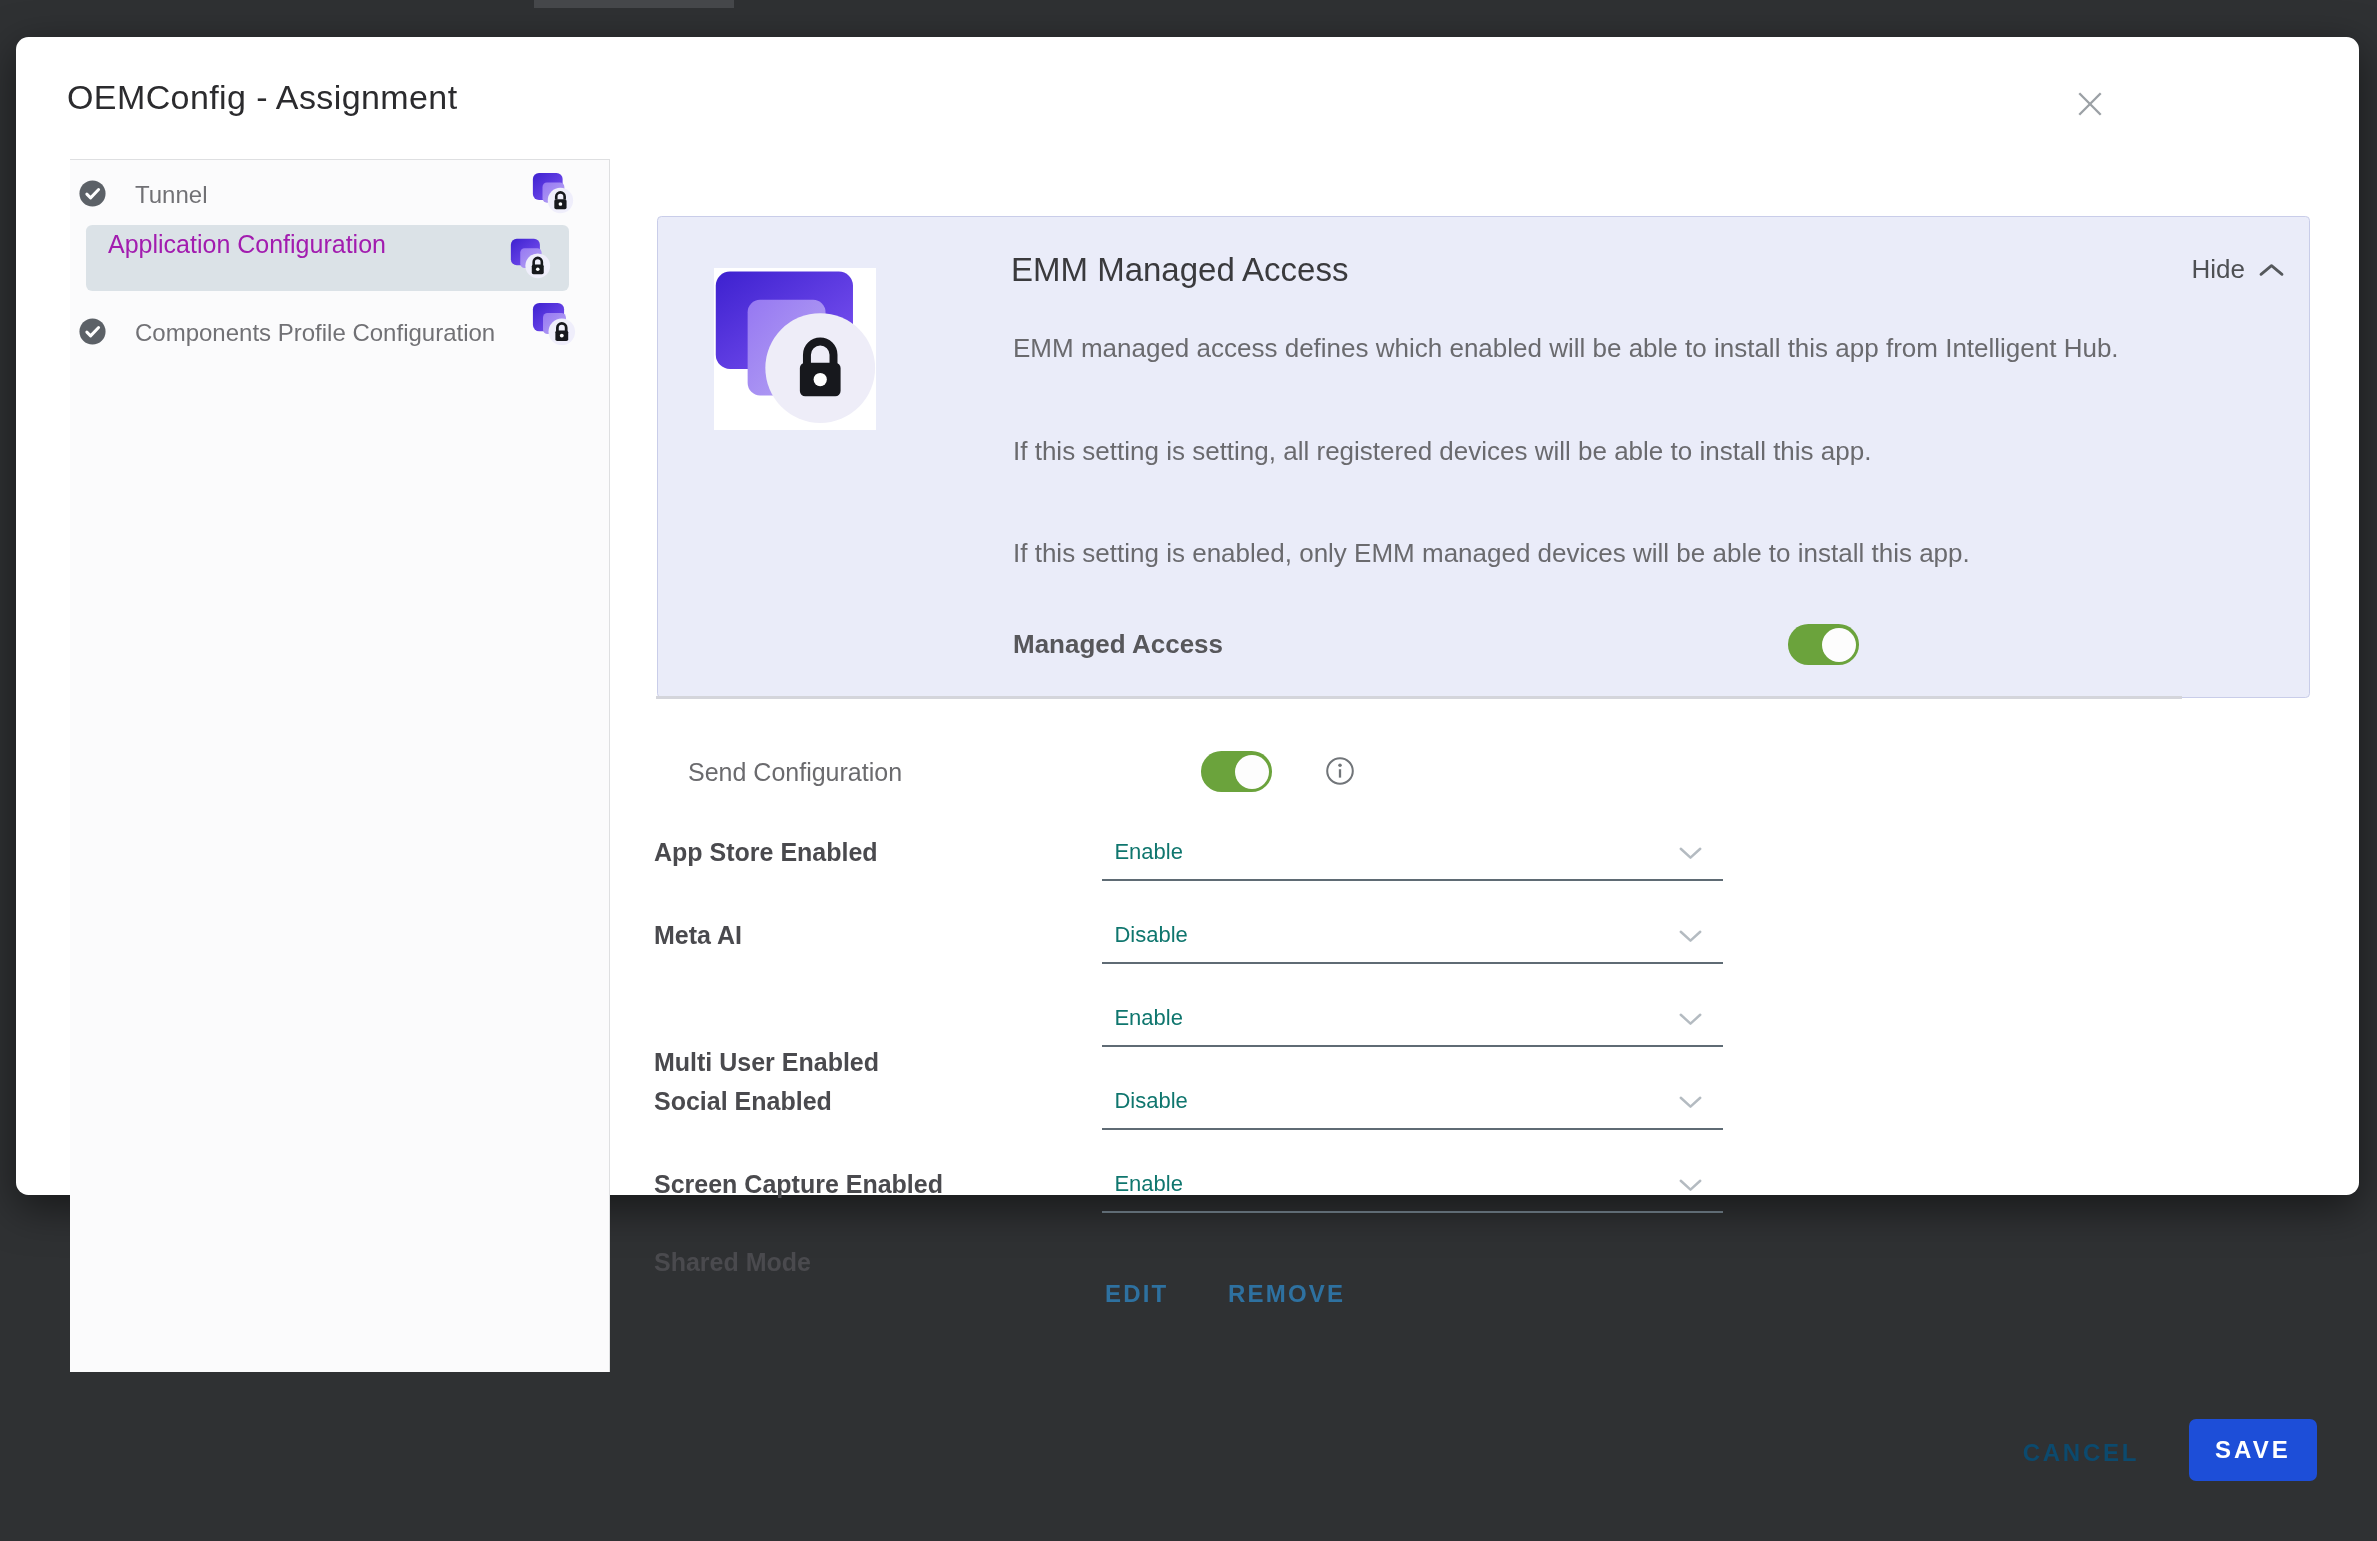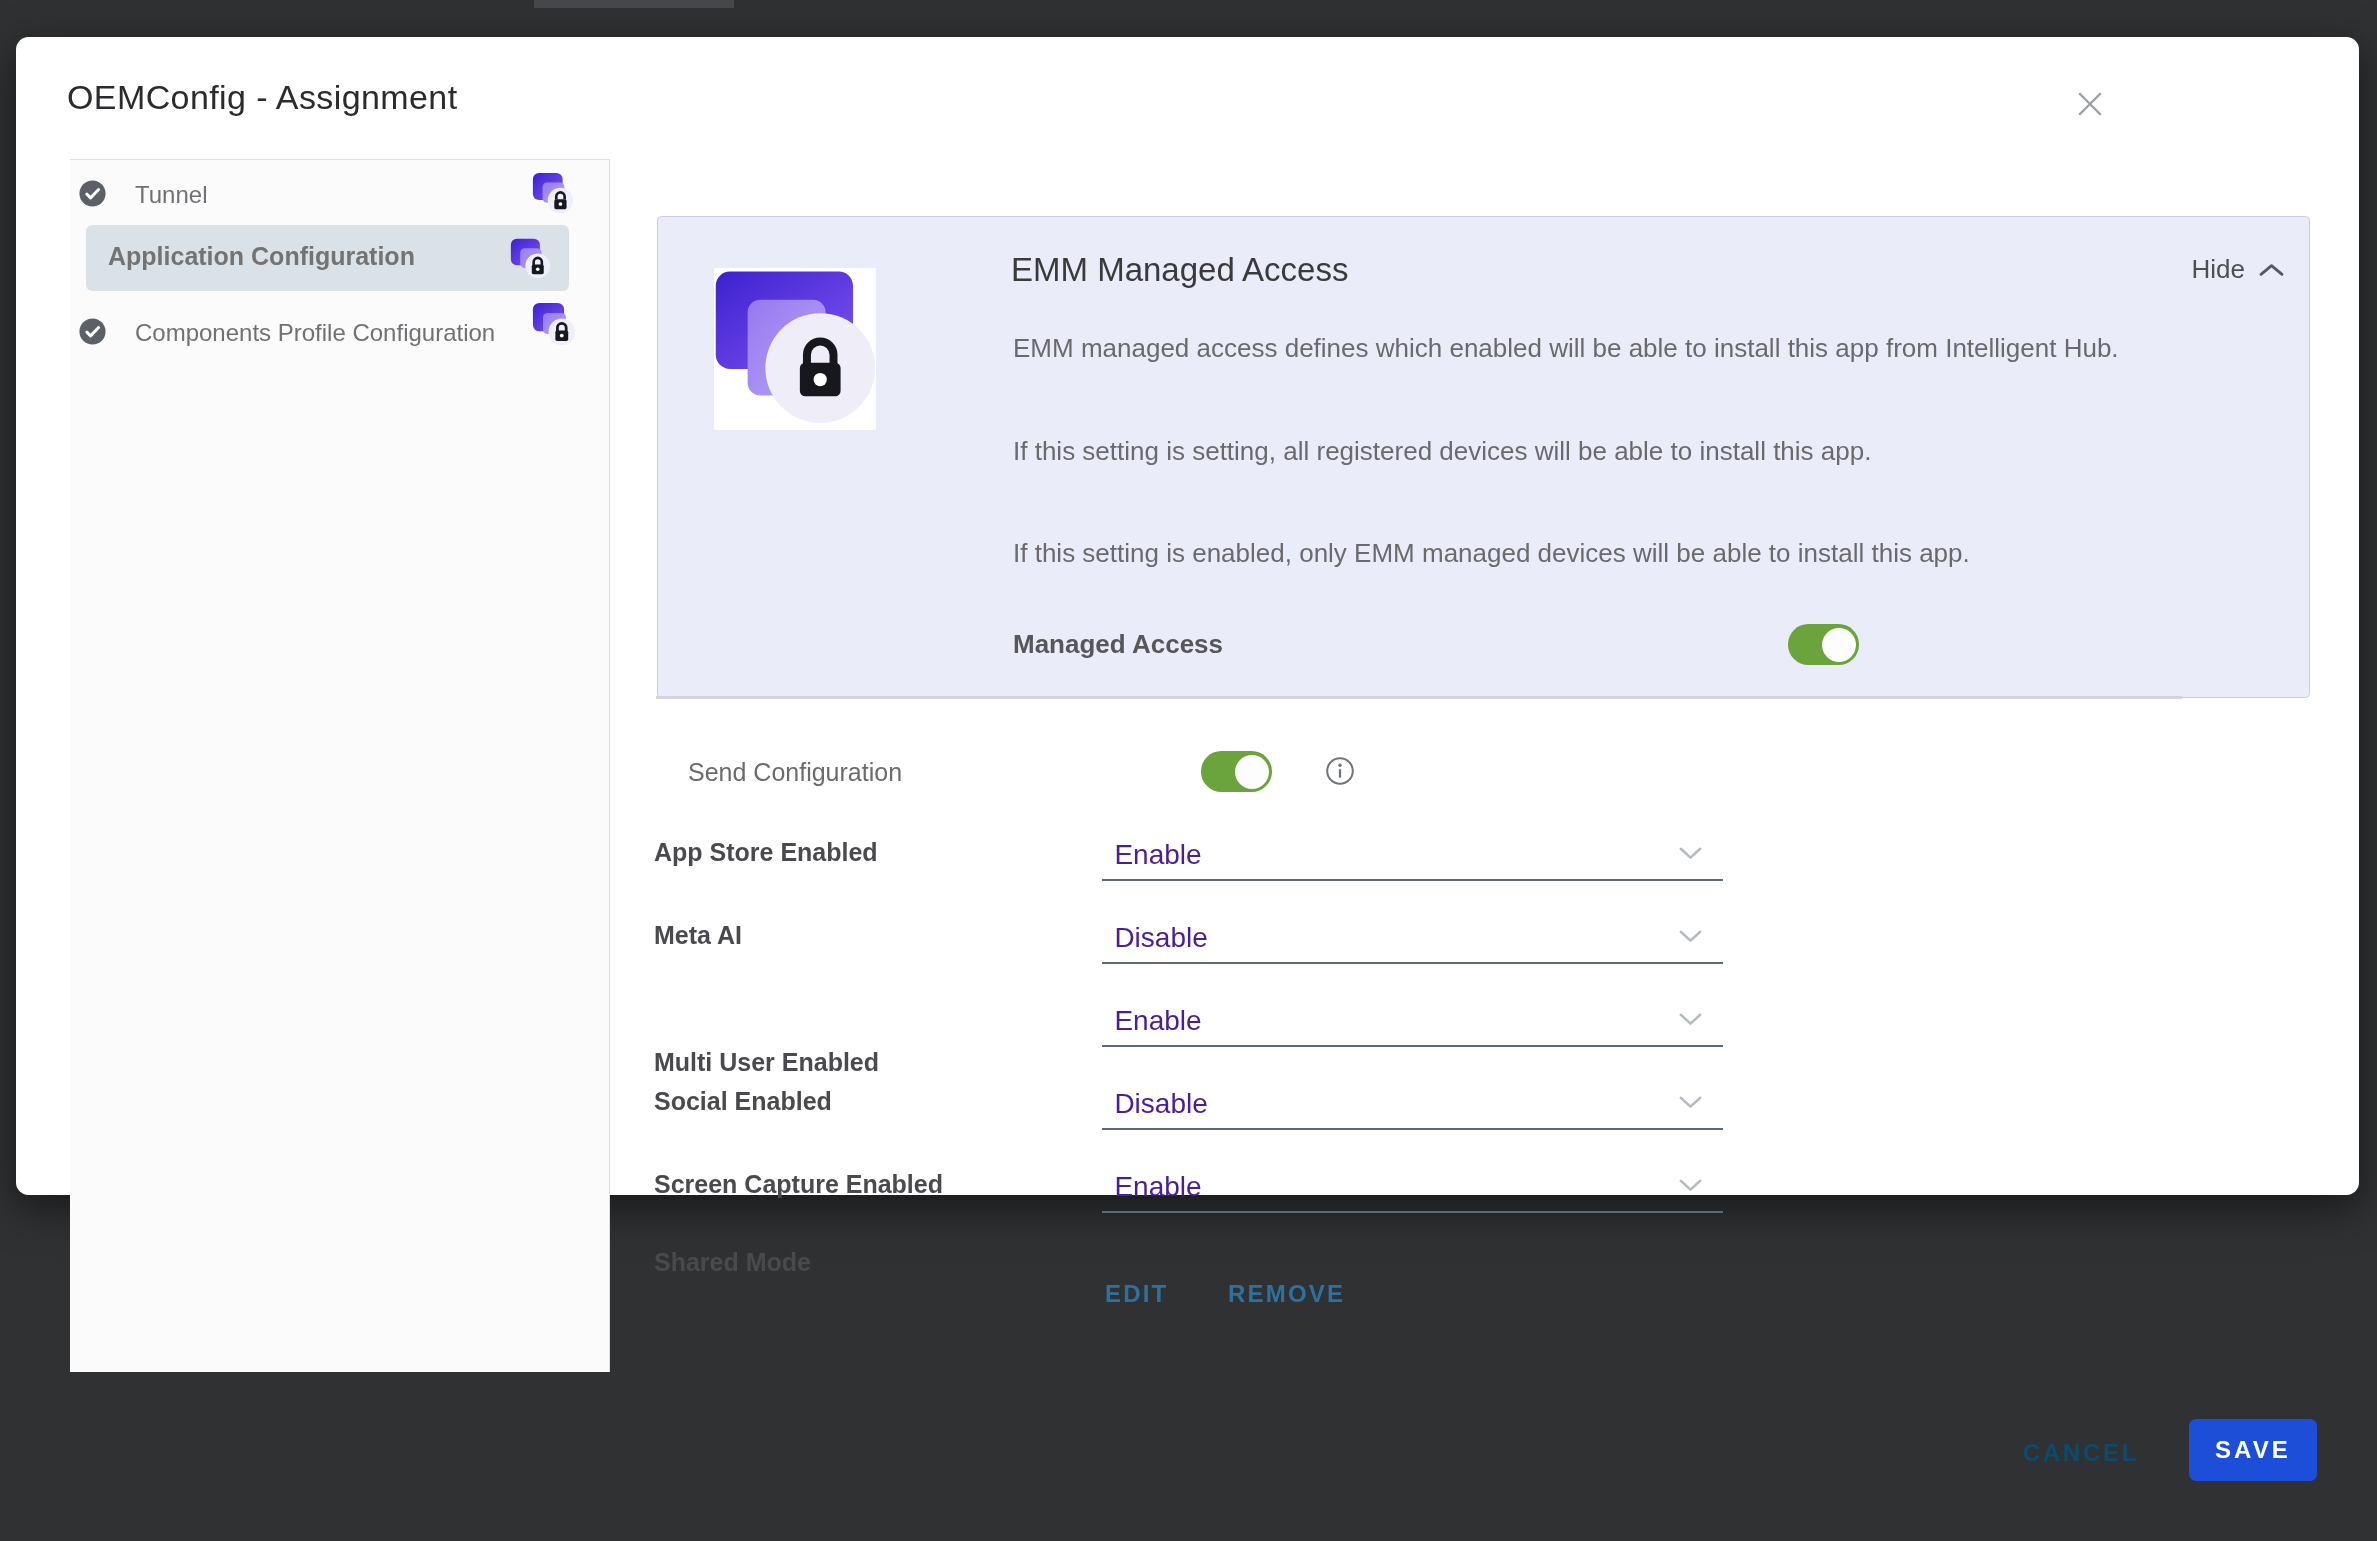--- a/index.html
+++ b/index.html
@@ -30,22 +30,22 @@
     background:#fbfbfc; border-top:1.8px solid #dedfe1; border-right:1.8px solid #dedfe1;
   }
   .check-icon { position:absolute; width:27px; height:27px; }
   .step-label { position:absolute; font-size:24px; color:#717175; white-space:nowrap; }
   .applock { position:absolute; }
   .step-selected {
     position:absolute; left:16px; top:65px; width:483px; height:66px;
     background:#dbe2e7; border-radius:6.2px;
   }
   .step-selected .sel-label {
-    position:absolute; left:22px; top:17px;
-    font-size:25px; font-weight:bold; color:#737373; white-space:nowrap;
+    position:absolute; left:22px; top:5px;
+    font-size:25px; font-weight:normal; color:#a21caf; white-space:nowrap;
   }
 
   
   .panel {
     position:absolute; left:641px; top:179px; width:1653px; height:482px;
     background:#eaecf9; border:1.8px solid #c9cde9; border-radius:4.4px;
   }
   .panel::after { content:""; position:absolute; left:-1.8px; bottom:-1.8px; width:1526px; height:2.7px; background:#d4d5db; }
   .app-tile { position:absolute; left:56px; top:51px; width:162px; height:162px; background:#ffffff; }
   .panel-title { position:absolute; left:353px; top:34px; font-size:33px; color:#3a3a3d; white-space:nowrap; }
@@ -69,21 +69,21 @@
 
   .field-label { position:absolute; left:638px; font-size:25px; font-weight:bold; color:#4a4a4e; white-space:nowrap; }
   .fl-0 { top:801px; } .fl-1 { top:884px; } .fl-2 { top:967px;margin-top:44px; } .fl-3 { top:1050px; } .fl-4 { top:1133px; }
   .fl-shared { top:1211px; }
 
   .select {
     position:absolute; left:1086px; width:621px; height:48px;
     border-bottom:2.7px solid #5f6b74; cursor:pointer;
   }
   .sel-0 { top:796px; } .sel-1 { top:879px; } .sel-2 { top:962px; } .sel-3 { top:1045px; } .sel-4 { top:1128px; }
-  .select .value { position:absolute; left:12.4px; top:6.2px; font-size:28px; color:#4c1d95; }
+  .select .value { position:absolute; left:12.4px; top:6.2px; font-size:22px; color:#0f766e; }
   .select .chev { position:absolute; right:21px; top:14px; }
 
   .text-link {
     position:absolute; font-size:24px; font-weight:bold; letter-spacing:2.2px;
     color:#2e71a0; cursor:pointer; white-space:nowrap;
   }
   .link-edit { left:1089px; top:1243px; }
   .link-remove { left:1212px; top:1243px; }
 
   

